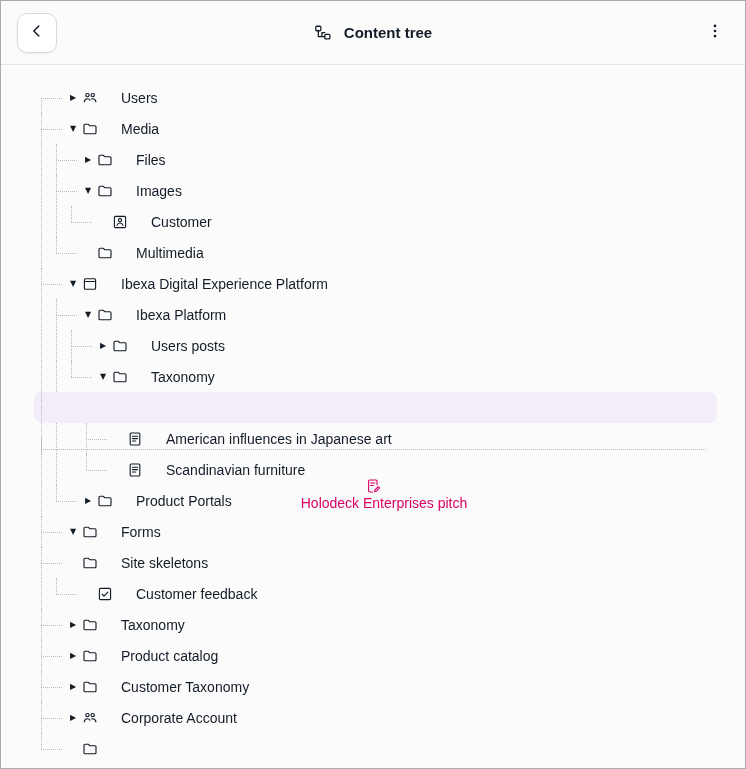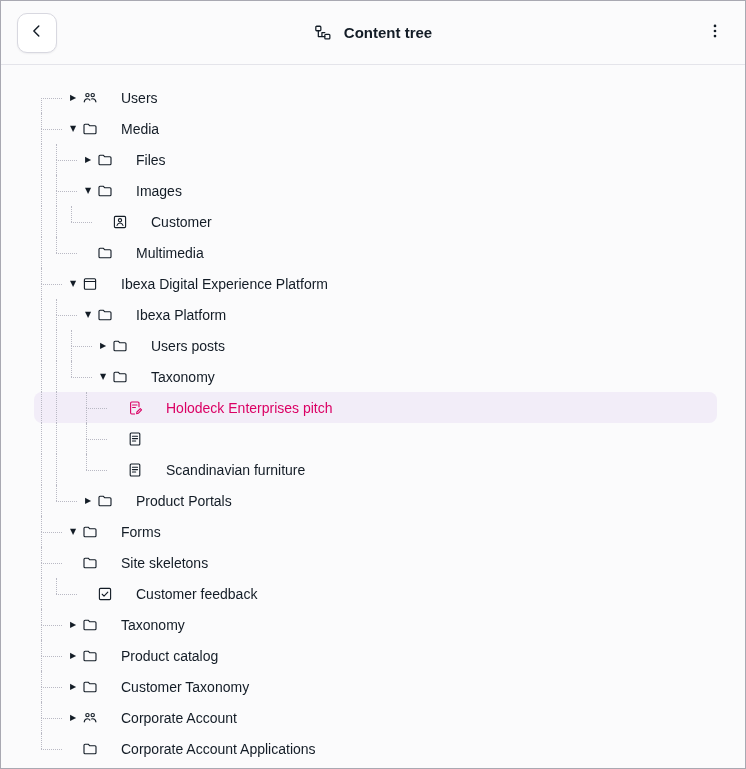--- a/index.html
+++ b/index.html
@@ -34,21 +34,21 @@
     margin-left:auto;width:28px;height:36px;border:none;background:transparent;
     display:flex;align-items:center;justify-content:center;cursor:pointer;
   }
   
   .tree{padding:17px 28px 10px 33px;}
   .row{
     display:flex;align-items:center;height:31px;border-radius:8px;
     padding-left:7px;padding-right:8px;cursor:pointer;
     color:var(--text,#131c26);font-size:14px;
   }
-  .row.selected{background:var(--selected-row-bg,#f2edf8);color:var(--accent-pink,#db0064);}
+  .row.selected{background:var(--selected-row-bg,#f2edf8);color:var(--accent-pink,#db0064);flex-direction:column;}
   .guide{align-self:stretch;position:relative;flex:0 0 15px;}
   .guide.own{flex:0 0 24px;}
   .gl{position:absolute;left:0;border-left:1px dotted var(--guide,#b9b9c4);}
   .gl.full{top:0;bottom:0;}
   .gl.top{top:0;height:50%;}
   .gl.bot{top:50%;bottom:0;}
   .gh{position:absolute;left:0;right:3px;top:50%;border-top:1px dotted var(--guide,#b9b9c4);}
   .caret{
     flex:0 0 16px;display:flex;align-items:center;justify-content:center;
     font-family:"DejaVu Sans",sans-serif;font-size:8px;color:#131c26;line-height:1;
@@ -305,20 +305,21 @@
           <i class="gl bot"></i>
           <i class="gh"></i>
         </span>
         <span class="caret"></span>
         <span class="ticon">
           <svg width="16" height="16" viewBox="0 0 20 20" fill="none" stroke="currentColor" stroke-width="1.4" stroke-linecap="round" stroke-linejoin="round">
             <rect x="4" y="2.5" width="12" height="15" rx="1.2"></rect>
             <path d="M6.8 6.5h6.4M6.8 9.5h6.4M6.8 12.5h4"></path>
           </svg>
         </span>
+        <span class="label">American influences in Japanese art</span>
       </div>
       <div class="row">
         <span class="guide">
           <i class="gl full"></i>
         </span>
         <span class="guide">
           <i class="gl full"></i>
         </span>
         <span class="guide"></span>
         <span class="guide own">
@@ -458,17 +459,16 @@
         <span class="guide own">
           <i class="gl top"></i>
           <i class="gh"></i>
         </span>
         <span class="caret"></span>
         <span class="ticon">
           <svg width="16" height="16" viewBox="0 0 20 20" fill="none" stroke="currentColor" stroke-width="1.4" stroke-linecap="round" stroke-linejoin="round">
             <path d="M2.5 5.3c0-.7.6-1.3 1.3-1.3h3.9l1.8 1.9h6.7c.7 0 1.3.6 1.3 1.3v7.5c0 .7-.6 1.3-1.3 1.3H3.8c-.7 0-1.3-.6-1.3-1.3V5.3z"></path>
           </svg>
         </span>
-        <span class="label">Corporate Account Applications</span>
       </div>
     </div>
 
 </div>
 
 </body></html>

